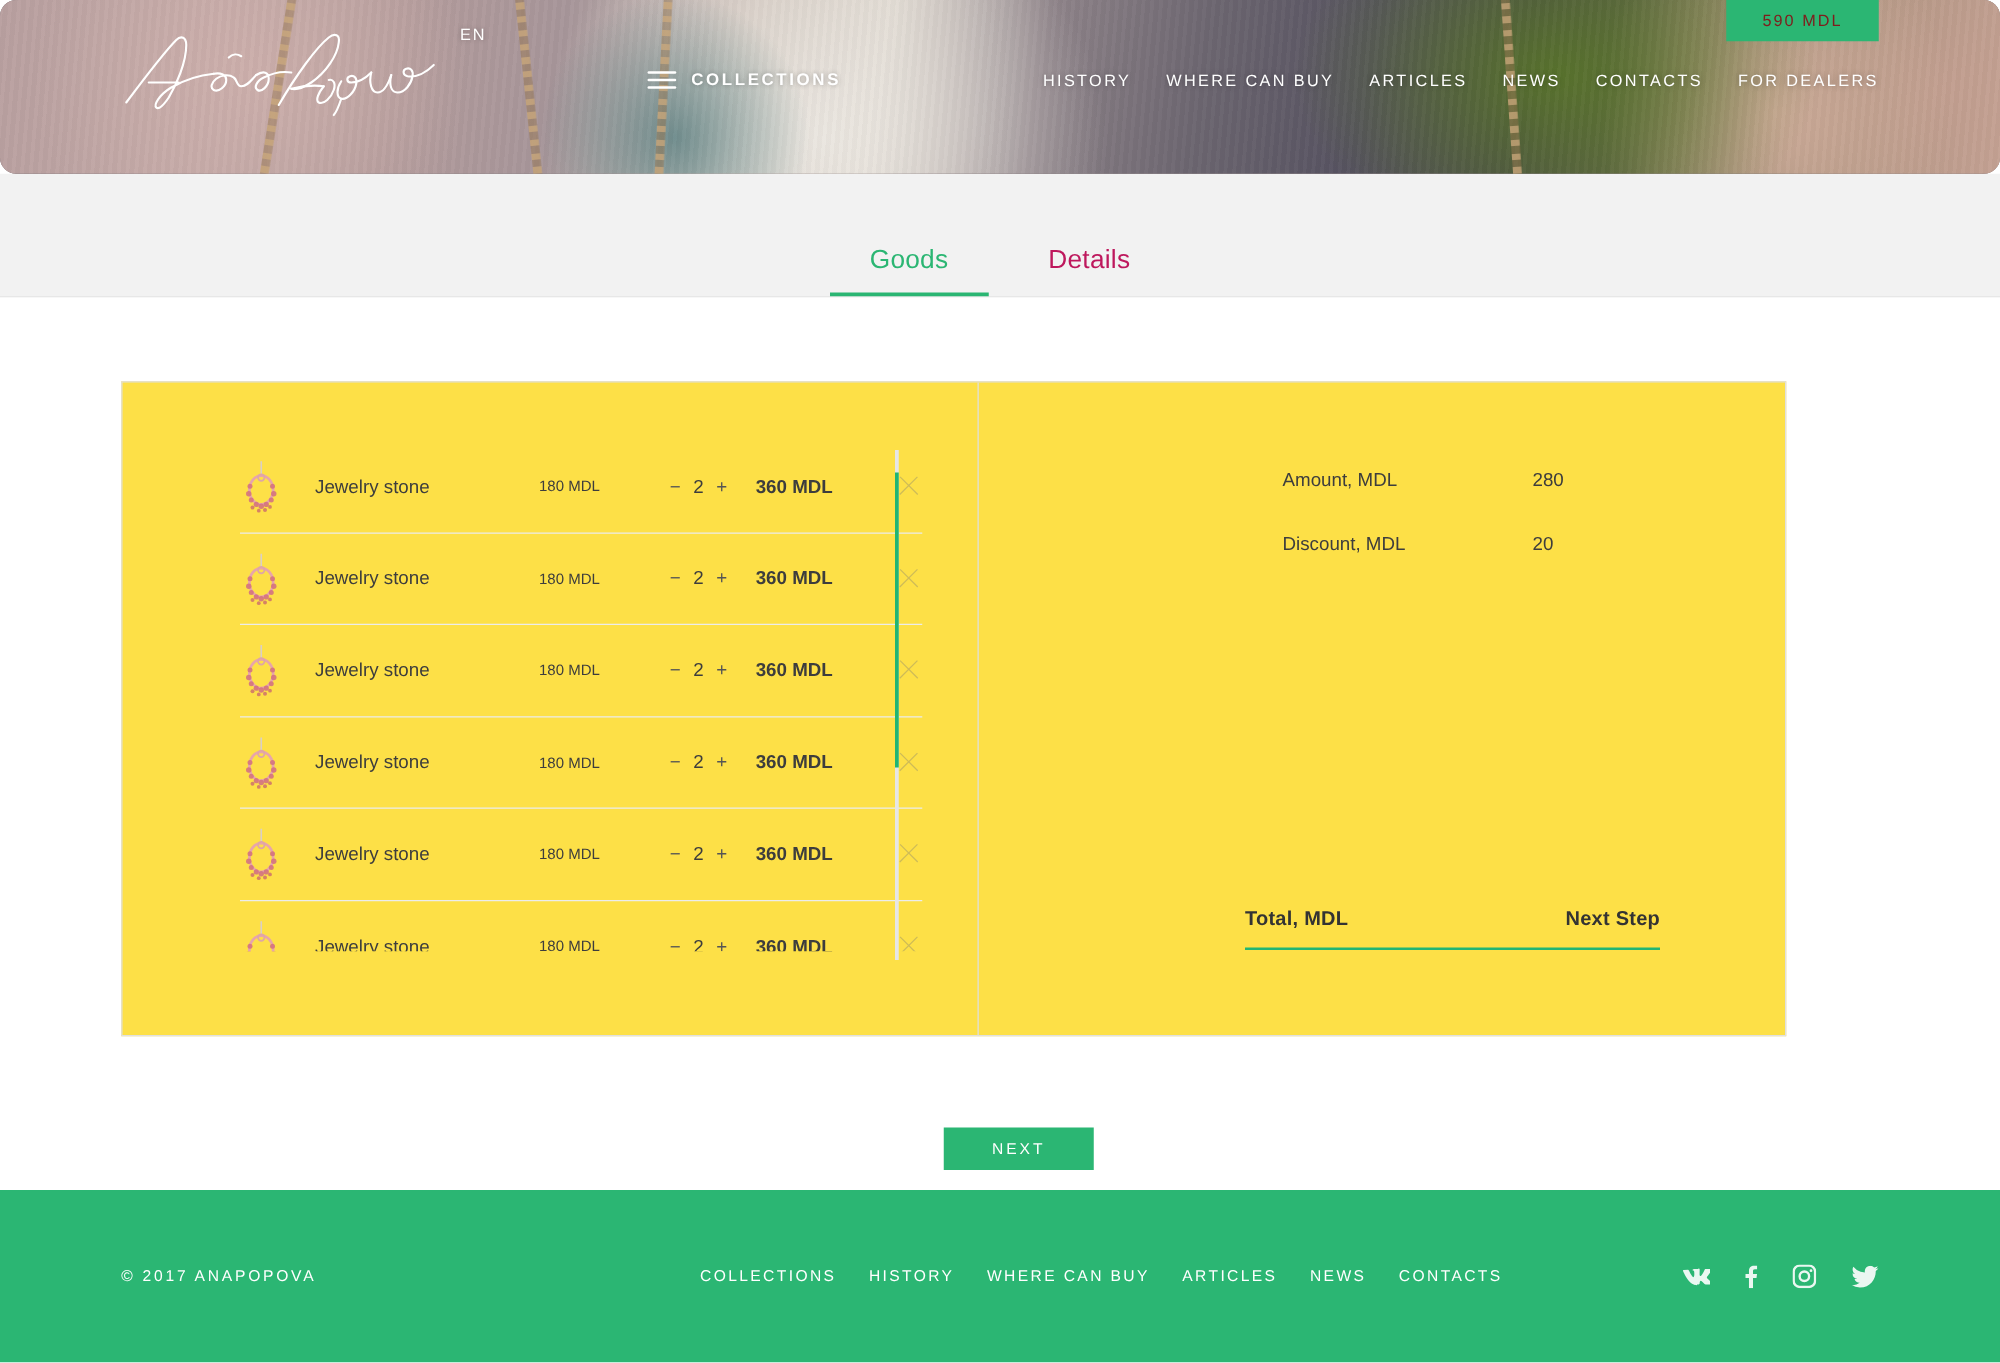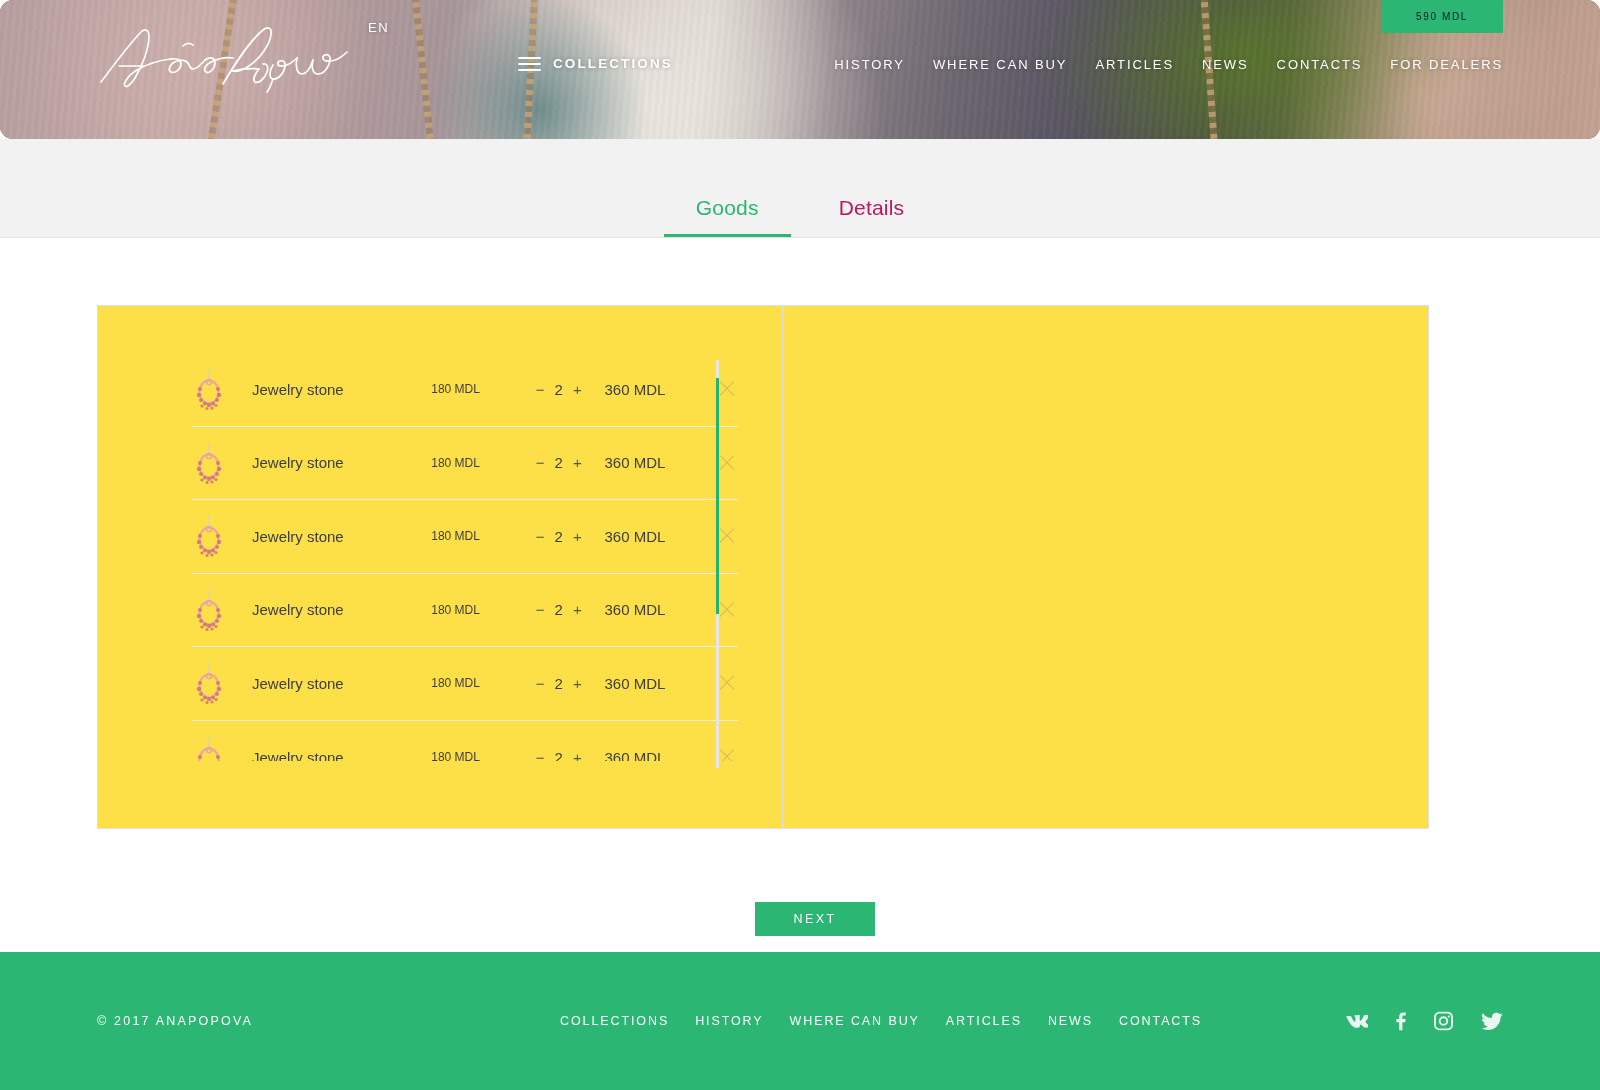--- a/index.html
+++ b/index.html
@@ -81,21 +81,21 @@
     color: #ffffff; text-decoration: none;
     font-size: 13px; letter-spacing: 1.9px;
     text-shadow: 0 0 5px rgba(0,0,0,.32);
     white-space: nowrap;
   }
   .cart-badge {
     position: absolute; right: 97px; top: 0;
     width: 122px; height: 33px;
     background: #2bb673;
     display: flex; align-items: center; justify-content: center;
-    color: #0f172a; font-size: 10px; letter-spacing: 1.6px;
+    color: #7f1d1d; font-size: 13px; letter-spacing: 1.6px;
     cursor: pointer;
   }
 
   
   .tabbar {
     width: 1600px; height: 99px;
     background: #f2f2f2;
     border-bottom: 1px solid #e3e3e3;
     display: flex; align-items: flex-end; justify-content: center;
     gap: 16px;
@@ -143,21 +143,21 @@
   .grow:last-child { border-bottom: none; }
   .thumb { width: 34px; height: 44px; flex: 0 0 34px; margin-right: 26px; }
   .thumb svg { width: 100%; height: 100%; }
   .g-name { width: 180px; font-size: 15px; color: #3d3d3d; }
   .g-price { width: 88px; font-size: 12px; color: #3d3d3d; }
   .g-qty {
     width: 86px; display: flex; align-items: center; gap: 10px;
     font-size: 15px; color: #3d3d3d; padding-left: 17px;
   }
   .g-qty .step { cursor: pointer; color: #555; user-select: none; }
-  .g-total { width: 100px; font-size: 15px; color: #3d3d3d; }
+  .g-total { width: 100px; font-size: 15px; color: #3d3d3d; font-weight: bold; }
   .g-remove {
     width: 22px; height: 22px; cursor: pointer; opacity: .35;
     position: relative; margin-left: 12px;
   }
   .g-remove::before, .g-remove::after {
     content:""; position:absolute; left: 1px; top: 10px;
     width: 20px; height: 1.4px; background: #777;
   }
   .g-remove::before { transform: rotate(45deg); }
   .g-remove::after  { transform: rotate(-45deg); }
@@ -497,20 +497,35 @@
        <div class="g-total">360 MDL</div>
        <div class="g-remove"></div>
             </div>
           </div>
       </div>
       <div class="scrolltrack">
         <div class="scrollthumb"></div>
       </div>
     </div>
 
+    <div class="card-right">
+      <div class="sum-row sum-amount">
+        <span class="lbl">Amount, MDL</span>
+        <span class="val">280</span>
+      </div>
+      <div class="sum-row sum-discount">
+        <span class="lbl">Discount, MDL</span>
+        <span class="val">20</span>
+      </div>
+
+      <div class="totalbar">
+        <span class="t-label">Total, MDL</span>
+        <span class="t-next">Next Step</span>
+      </div>
+    </div>
   </div>
 
   <button class="next-btn">NEXT</button>
 </div>
 
 <div class="footer">
   <div class="copy">© 2017  ANAPOPOVA</div>
 
   <nav class="footnav">
     <a href="#">COLLECTIONS</a>

